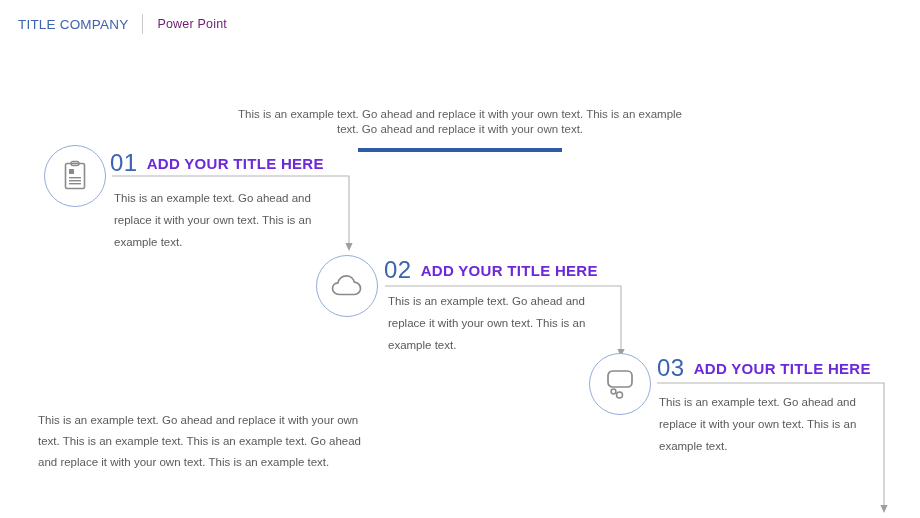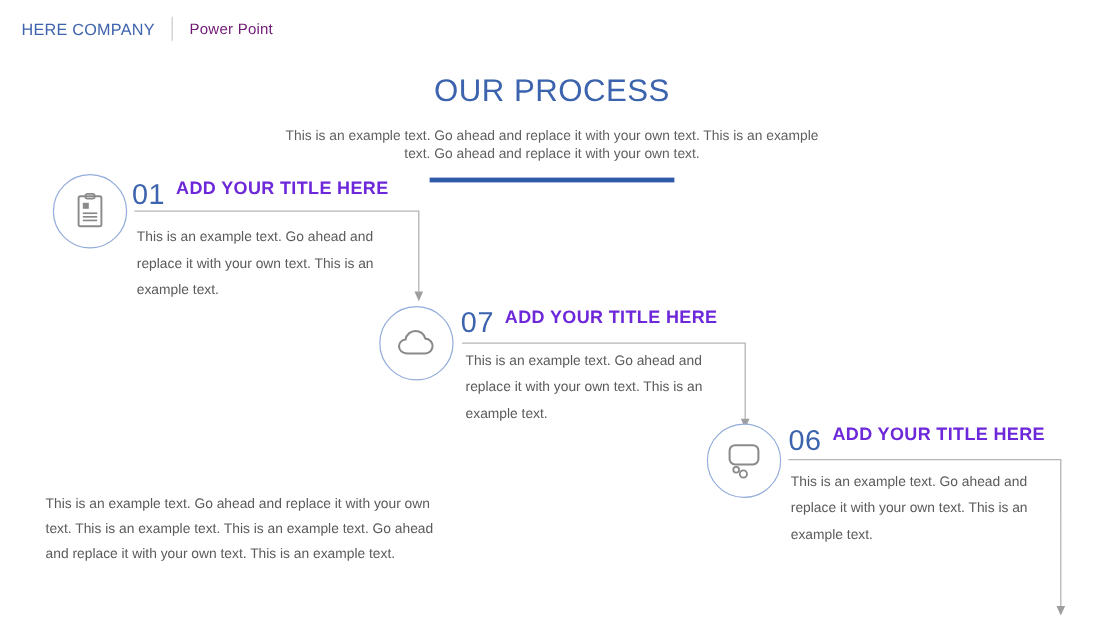--- a/index.html
+++ b/index.html
@@ -30,39 +30,38 @@
 
   
   .wires{position:absolute;inset:0;pointer-events:none;}
 
   
   .circle{
     position:absolute;width:62px;height:62px;border-radius:50%;
     border:1.3px solid #94addb;box-sizing:border-box;background:#fff;
     display:flex;align-items:center;justify-content:center;
   }
-  .step-head{position:absolute;display:flex;align-items:flex-start;white-space:nowrap;}
+  .step-head{position:absolute;display:flex;align-items:center;white-space:nowrap;}
   .step-num{font-size:24px;color:#3c63ad;font-weight:400;letter-spacing:.5px;}
   .step-title{font-size:15px;color:#6d28d9;font-weight:bold;letter-spacing:.3px;margin-left:9px;}
   .step-body{position:absolute;font-size:11.5px;line-height:22px;color:#5a5a5a;}
 
   .bottom-note{position:absolute;left:38px;top:410px;width:336px;font-size:11.5px;line-height:21px;color:#5a5a5a;}
 </style>
 </head>
 <body>
 
 <div class="slide">
 
   <div class="header">
-    <span class="brand">HERE COMPANY</span>
+    <span class="brand">TITLE COMPANY</span>
     <span class="hdr-divider"></span>
     <span class="subbrand">Power Point</span>
   </div>
 
-  <div class="deck-title">OUR PROCESS</div>
   <div class="deck-sub">This is an example text. Go ahead and replace it with your own text. This is an example text. Go ahead and replace it with your own text.</div>
   <div class="accent-bar"></div>
 
   <svg class="wires" width="920" height="518">
 
     <path d="M112 176 L349 176 L349 243" fill="none" stroke="#b5b5b5" stroke-width="1.1"></path>
     <polygon points="349,251 345.4,243 352.6,243" fill="#9e9e9e"></polygon>
 
     <path d="M385 286 L621 286 L621 349" fill="none" stroke="#b5b5b5" stroke-width="1.1"></path>
     <polygon points="621,357 617.4,349 624.6,349" fill="#9e9e9e"></polygon>
@@ -86,33 +85,33 @@
     <span class="step-title">ADD YOUR TITLE HERE</span>
   </div>
   <div class="step-body" style="left:114px;top:187px;width:205px;">This is an example text. Go ahead and replace it with your own text. This is an example text.</div>
 
   <div class="circle" style="left:316px;top:255px;">
     <svg width="34" height="26" viewBox="0 0 34 26">
       <path d="M9.5 21.5 C5 21.5 2.5 18.7 2.5 15.6 C2.5 12.6 4.9 10.1 8 9.9 C8.6 5.8 12.1 2.8 16.3 2.8 C20.3 2.8 23.6 5.5 24.4 9.2 C27.9 9.4 30.5 12.1 30.5 15.4 C30.5 18.7 27.8 21.5 24.3 21.5 Z" fill="none" stroke="#8a8a8a" stroke-width="1.7" stroke-linejoin="round"></path>
     </svg>
   </div>
   <div class="step-head" style="left:384px;top:256px;">
-    <span class="step-num">07</span>
+    <span class="step-num">02</span>
     <span class="step-title">ADD YOUR TITLE HERE</span>
   </div>
   <div class="step-body" style="left:388px;top:290px;width:205px;">This is an example text. Go ahead and replace it with your own text. This is an example text.</div>
 
   <div class="circle" style="left:589px;top:353px;">
     <svg width="34" height="32" viewBox="0 0 34 32">
       <rect x="5" y="3" width="24" height="16" rx="4.5" fill="none" stroke="#8a8a8a" stroke-width="1.7"></rect>
       <circle cx="10.5" cy="23.5" r="2.4" fill="none" stroke="#8a8a8a" stroke-width="1.5"></circle>
       <circle cx="16.5" cy="27" r="3" fill="none" stroke="#8a8a8a" stroke-width="1.5"></circle>
     </svg>
   </div>
   <div class="step-head" style="left:657px;top:354px;">
-    <span class="step-num">06</span>
+    <span class="step-num">03</span>
     <span class="step-title">ADD YOUR TITLE HERE</span>
   </div>
   <div class="step-body" style="left:659px;top:391px;width:205px;">This is an example text. Go ahead and replace it with your own text. This is an example text.</div>
 
   <div class="bottom-note">This is an example text. Go ahead and replace it with your own text. This is an example text. This is an example text. Go ahead and replace it with your own text. This is an example text.</div>
 
 </div>
 
 </body></html>

